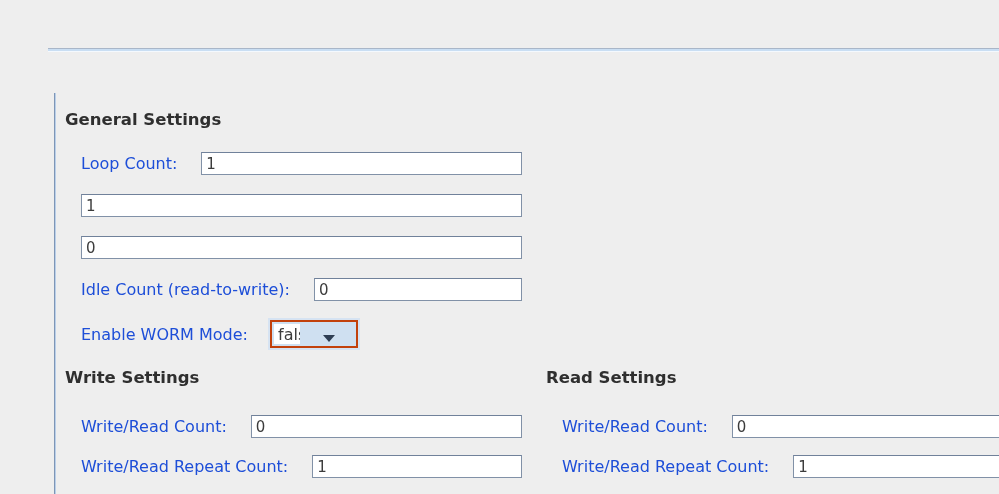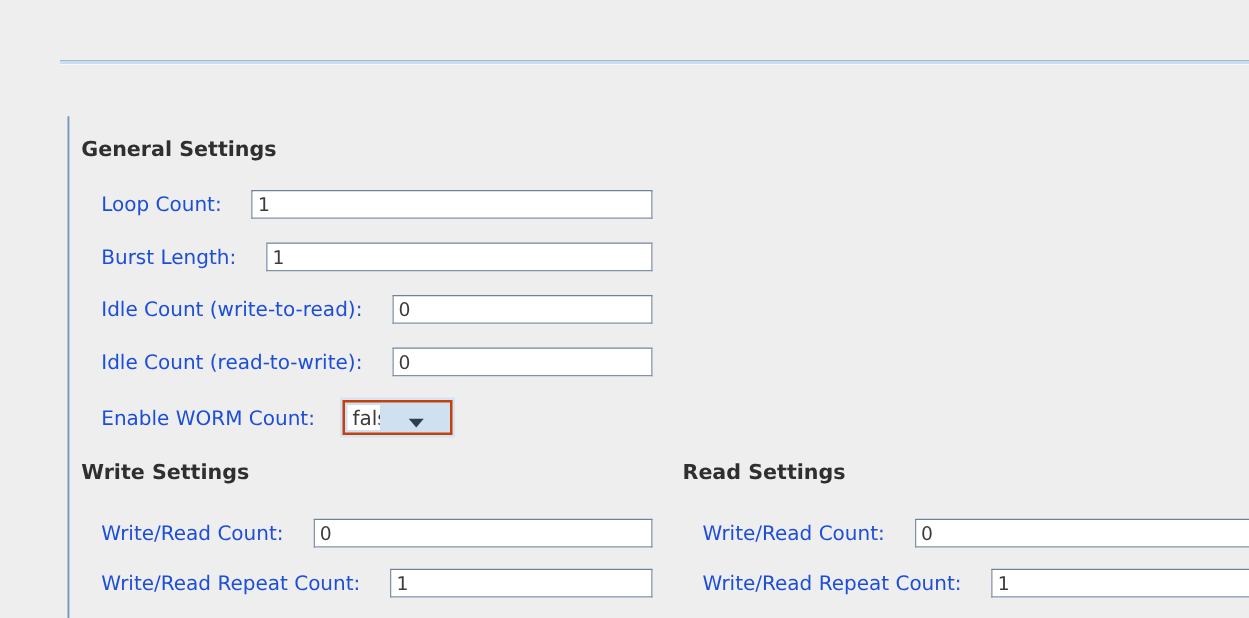--- a/index.html
+++ b/index.html
@@ -171,36 +171,34 @@
 <div class="heading" style="left:17px; top:62px;">General Settings</div>
 <div class="heading" style="left:17px; top:320px;">Write Settings</div>
 <div class="heading" style="left:498px; top:320px;">Read Settings</div>
 
 <div class="row" style="left:17px; top:104px; width:473px;">
   <label>Loop Count:</label>
   <input type="text" value="1" style="">
 </div>
 
 <div class="row" style="left:17px; top:146px; width:473px;">
-  <label>Burst Length:</label>
   <input type="text" value="1" style="">
 </div>
 
 <div class="row" style="left:17px; top:188px; width:473px;">
-  <label>Idle Count (write-to-read):</label>
   <input type="text" value="0" style="">
 </div>
 
 <div class="row" style="left:17px; top:230px; width:473px;">
   <label>Idle Count (read-to-write):</label>
   <input type="text" value="0" style="">
 </div>
 
 <div class="row" style="left:17px; top:271px; width:473px; height:30px;">
-  <label style="margin-right:6px;">Enable WORM Count:</label>
+  <label style="margin-right:6px;">Enable WORM Mode:</label>
   <div class="combo">
     <div class="combo-text">false</div>
     <div class="combo-btn">
       <div class="combo-arrow"></div>
     </div>
   </div>
 </div>
 
 <div class="row" style="left:17px; top:367px; width:473px;">
   <label>Write/Read Count:</label>

